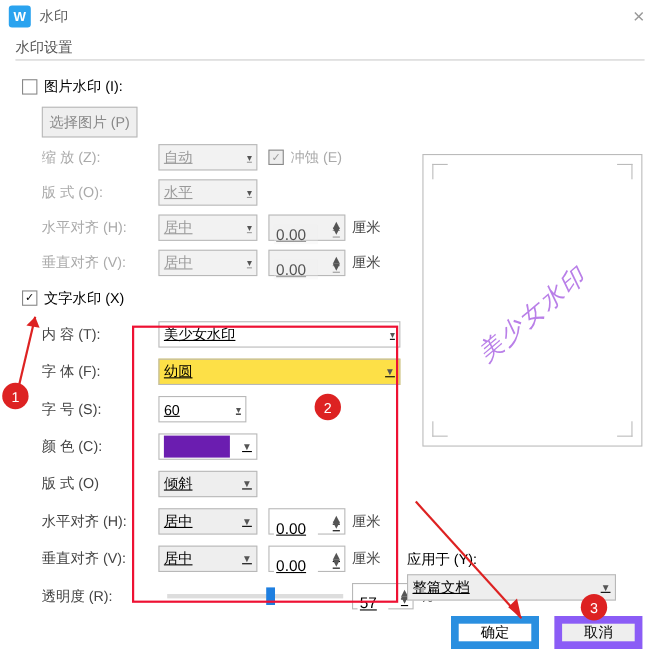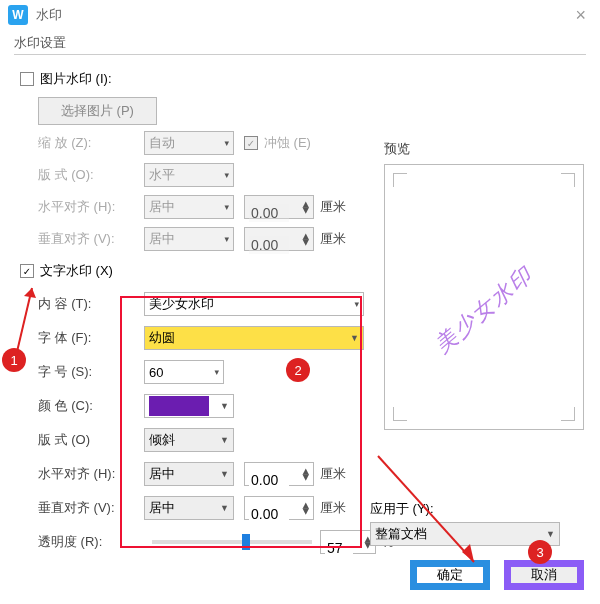--- a/index.html
+++ b/index.html
@@ -8,31 +8,31 @@
     .logo { width: 20px; height: 20px; background: #2aa3ef; border-radius: 3px; display: flex; align-items: center; justify-content: center; color: #fff; font-weight: bold; font-size: 12px; margin-right: 8px; }
     .title { color: #606060; flex: 1; }
     .close { color: #999; font-size: 18px; padding: 0 6px; cursor: pointer; }
     .body { padding: 4px 14px; }
     .grouplabel { color: #555; margin-bottom: 2px; }
     .grouphr { border: none; border-top: 1px solid #ccc; margin: 2px 0 8px 0; }
     .row { display: flex; align-items: center; height: 32px; margin-left: 6px; }
     .row2 { height: 34px; }
     .lbl { width: 106px; color: #444; }
     .lbl-disabled { color: #aaa; }
-    .ctrl { height: 24px; border: 1px solid #b8b8b8; background: #fff; padding: 0 4px; }
+    .ctrl { height: 24px; border: 1px solid #b8b8b8; background: #fff; padding: 0 4px; text-decoration: underline; }
     .ctrl-dis { background: #f2f2f2; color: #999; }
     .combo { width: 90px; display: inline-flex; align-items: center; justify-content: space-between; }
     .combo-wide { width: 220px; }
     .combo-mid { width: 90px; }
     .spin { width: 70px; display: inline-flex; align-items: center; }
     .spin input { border: none; width: 40px; outline: none; font-size: 14px; margin-top: 11px; }
     .spinbtns { display: flex; flex-direction: column; margin-left: auto; line-height: 6px; font-size: 8px; color: #555; }
     .unit { margin-left: 6px; color: #444; }
     .chk { width: 14px; height: 14px; border: 1px solid #888; display: inline-flex; align-items: center; justify-content: center; margin-right: 6px; background: #fff; font-size: 10px; }
-    .btn { height: 28px; padding: 0 22px; border: 1px solid #b8b8b8; background: #efefef; color: #888; }
+    .btn { height: 28px; padding: 0 6px; border: 1px solid #b8b8b8; background: #efefef; color: #888; }
     .sep-v { width: 10px; }
     .redbox { position: absolute; border: 2px solid #e13; pointer-events: none; }
     .callout { position: absolute; width: 24px; height: 24px; border-radius: 50%; background: #d22; color: #fff; display: flex; align-items: center; justify-content: center; font-size: 13px; pointer-events: none; }
     .preview { position: absolute; right: 16px; top: 140px; width: 200px; }
     .preview-box { width: 200px; height: 266px; border: 1px solid #bbb; background: #fff; position: relative; overflow: hidden; }
     .crop { position: absolute; width: 14px; height: 14px; border: 1px solid #bbb; }
     .wm { position: absolute; left: 50%; top: 55%; transform: translate(-50%,-50%) rotate(-40deg); color: #b97fe8; font-size: 22px; letter-spacing: 2px; white-space: nowrap; font-style: italic; }
     .slider-track { position: relative; width: 160px; height: 4px; background: #ddd; margin: 0 8px; }
     .slider-thumb { position: absolute; top: -6px; width: 8px; height: 16px; background: #1e7fe0; }
     .color-swatch { width: 60px; height: 20px; background: #6b1db0; display: inline-block; }
@@ -193,21 +193,20 @@
         <span class="spinbtns">
           <span>▴</span>
           <span>▾</span>
         </span>
       </span>
     <span class="unit">%</span>
   </div>
 </div>
 
 <div class="preview">
-  <div class="preview-label-row">预览</div>
   <div class="preview-box">
     <div class="crop" style="left:8px;top:8px;border-right:none;border-bottom:none"></div>
     <div class="crop" style="right:8px;top:8px;border-left:none;border-bottom:none"></div>
     <div class="crop" style="left:8px;bottom:8px;border-right:none;border-top:none"></div>
     <div class="crop" style="right:8px;bottom:8px;border-left:none;border-top:none"></div>
     <div class="wm">美少女水印</div>
   </div>
 </div>
 
 <div class="apply-row">

